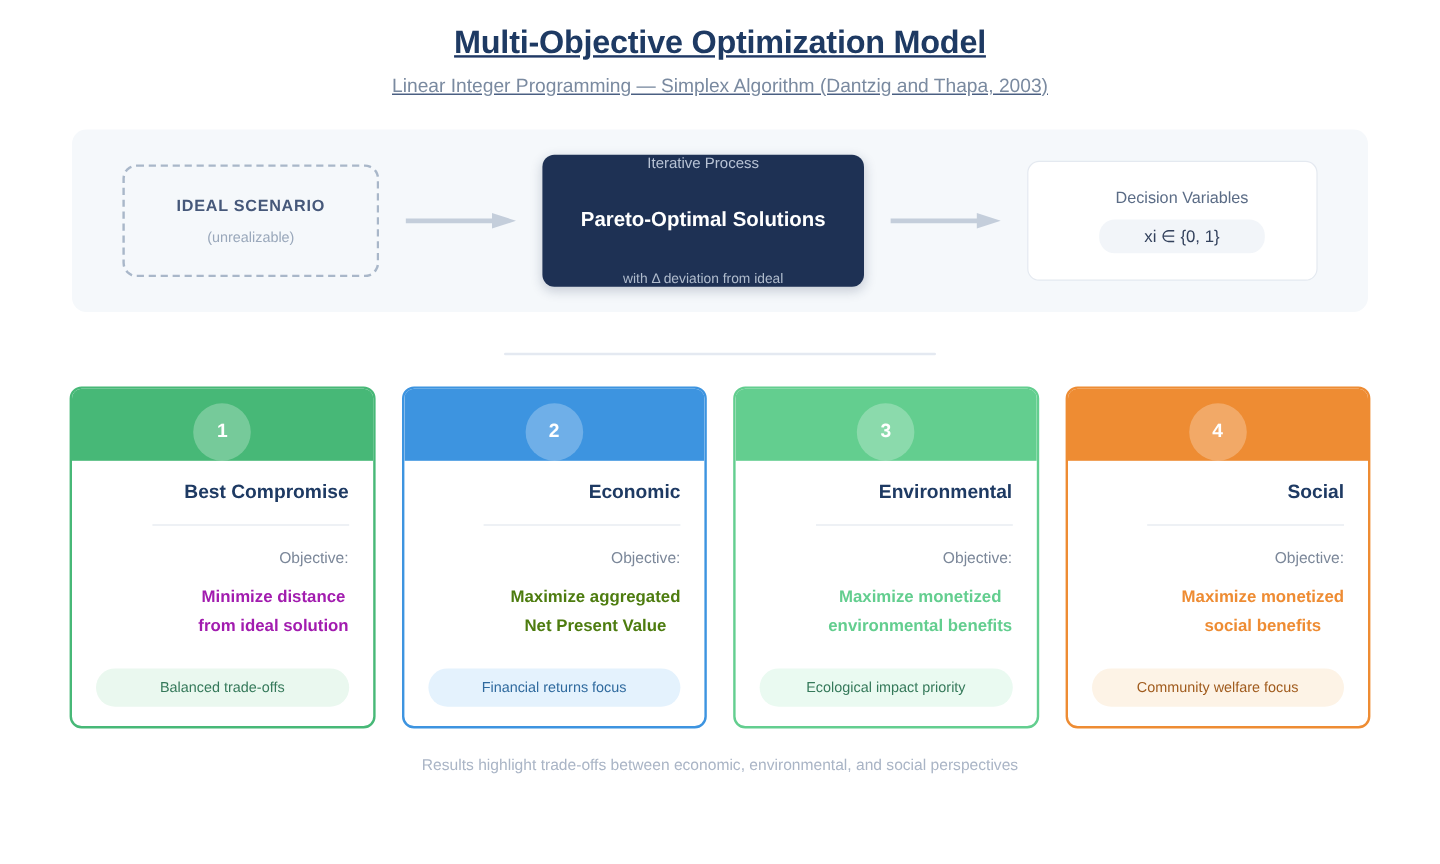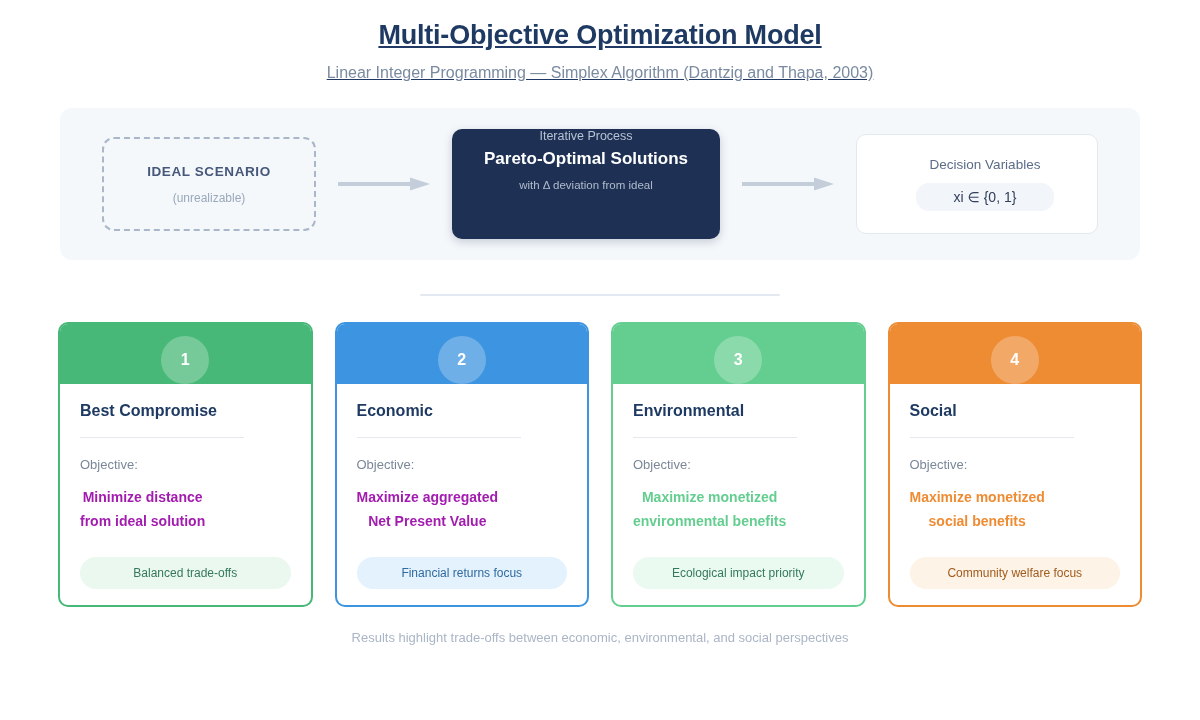--- a/index.html
+++ b/index.html
@@ -68,21 +68,21 @@
   .arrow { width: 92px; height: 14px; flex: 0 0 auto; }
 
   .process-box {
     width: 268px;
     height: 110px;
     background: #1e3154;
     border-radius: 10px;
     display: flex;
     flex-direction: column;
     align-items: center;
-    justify-content: flex-start;
+    justify-content: space-between;
     box-shadow: 0 3px 10px rgba(30,49,84,0.22);
   }
   .process-kicker { font-size: 12.5px; color: #b7c2d4; }
   .process-title {
     font-size: 17px;
     font-weight: bold;
     color: #ffffff;
     margin-top: 6px;
   }
   .process-note { font-size: 11.5px; color: #b0bccd; margin-top: 10px; }
@@ -160,21 +160,21 @@
     justify-content: center;
     color: #ffffff;
     font-size: 16px;
     font-weight: bold;
   }
   .card-body {
     flex: 1 1 auto;
     padding: 18px 20px 16px 20px;
     display: flex;
     flex-direction: column;
-    align-items: flex-start;
+    align-items: flex-end;
   }
   .card-title {
     font-size: 16px;
     font-weight: bold;
     color: #1e3a63;
     text-align: center;
   }
   .card-rule {
     width: 164px;
     height: 1px;
@@ -273,21 +273,21 @@
     </div>
 
     <div class="card" style="border-color: rgb(61, 148, 224);">
       <div class="card-head" style="background: rgb(61, 148, 224);">
         <div class="card-badge">2</div>
       </div>
       <div class="card-body">
         <div class="card-title">Economic</div>
         <div class="card-rule"></div>
         <div class="card-objective-label">Objective:</div>
-        <div class="card-objective" style="color: #a21caf;">
+        <div class="card-objective" style="color: #4d7c0f;">
           <div>Maximize aggregated</div>
           <div>Net Present Value</div>
         </div>
         <div class="card-tag" style="background: rgb(228, 242, 253); color: rgb(47, 106, 158);">Financial returns focus</div>
       </div>
     </div>
 
     <div class="card" style="border-color: rgb(99, 206, 143);">
       <div class="card-head" style="background: rgb(99, 206, 143);">
         <div class="card-badge">3</div>

